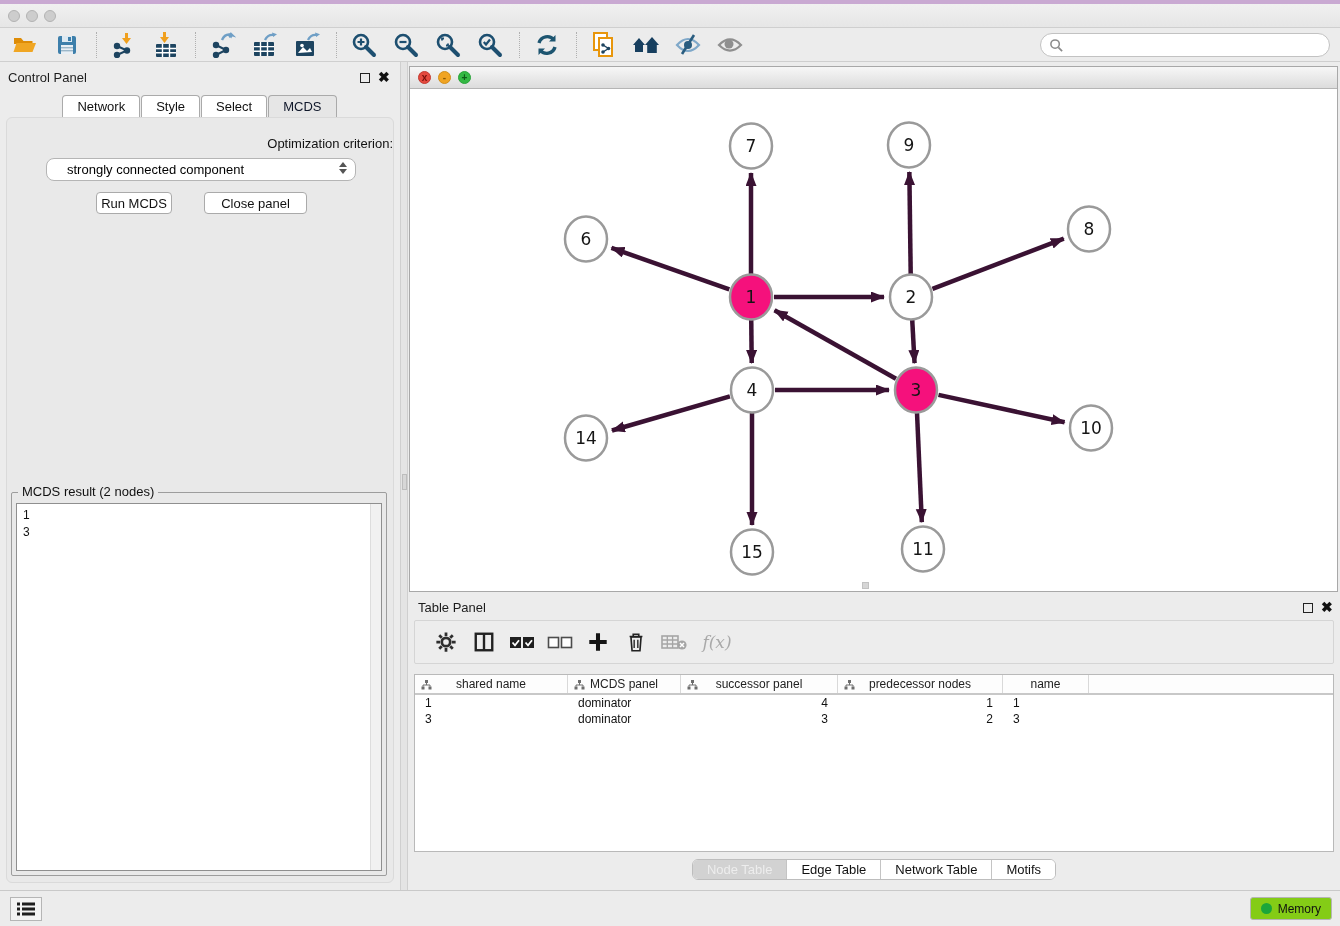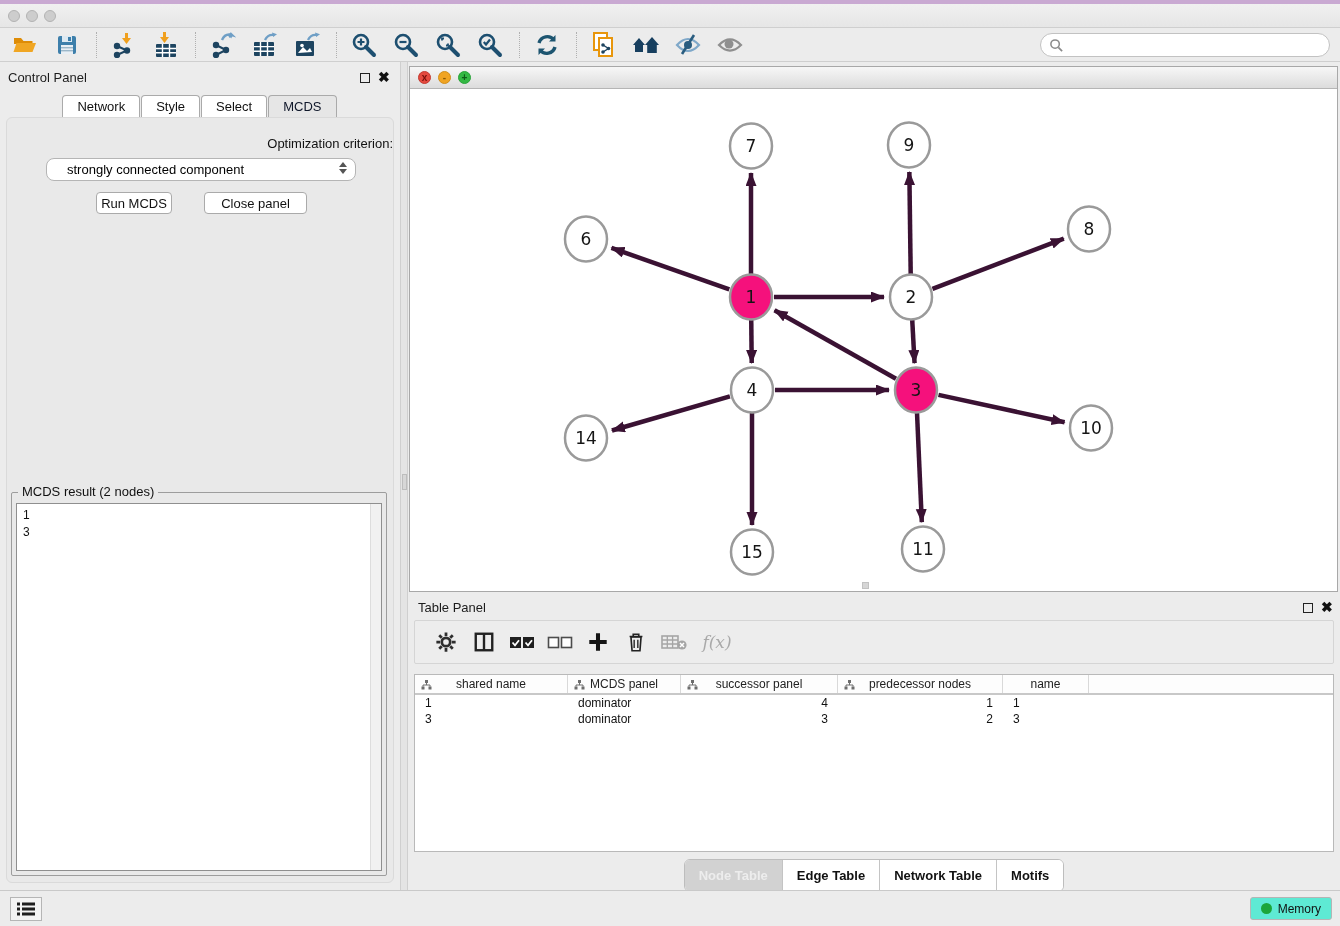--- a/index.html
+++ b/index.html
@@ -68,28 +68,28 @@
   .tp-table { position:absolute; left:6px; top:79px; width:920px; height:178px; background:#fff; border:1px solid #b9b9b9; }
   .thead { display:flex; height:20px; border-bottom:2px solid #c8c8c8; background:#fdfdfd; }
   .th { position:relative; font-size:12px; color:#222; display:flex; align-items:center; justify-content:center; border-right:1px solid #d9d9d9; }
   .th svg { position:absolute; left:6px; top:5px; }
   .tr { display:flex; height:16px; font-size:12px; color:#111; }
   .td { padding:1px 10px 0 10px; overflow:hidden; white-space:nowrap; }
   .td.num { text-align:right; }
   .c0{width:153px;} .c1{width:113px;} .c2{width:157px;} .c3{width:165px;} .c4{width:86px;}
   .tp-tabs { position:absolute; left:0; top:264px; width:100%; display:flex; justify-content:center; }
   .btab-group { display:flex; border:1px solid #bdbdbd; border-radius:6px; overflow:hidden; background:#fff; }
-  .btab { font-size:13px; padding:8px 14px; color:#111; background:#fff; border-right:1px solid #c4c4c4;font-weight:bold; }
+  .btab { font-size:13px; padding:2px 14px; color:#111; background:#fff; border-right:1px solid #c4c4c4; }
   .btab:last-child { border-right:none; }
   .btab.selected { background:#d2d2d2; color:#ededed; }
 
   
   .statusbar { position:absolute; left:0; top:890px; width:100%; height:36px; background:#ececec; border-top:1px solid #c9c9c9; }
   .list-btn { position:absolute; left:10px; top:6px; width:32px; height:24px; background:#f4f4f4; border:1px solid #b5b5b5; display:flex; align-items:center; justify-content:center; }
-  .memory-btn { position:absolute; right:8px; top:6px; height:23px; background:#5eead4; border:1px solid #b5b5b5; border-radius:3px; display:flex; align-items:center; padding:0 10px; font-size:12px; color:#111; }
+  .memory-btn { position:absolute; right:8px; top:6px; height:23px; background:#84cc16; border:1px solid #b5b5b5; border-radius:3px; display:flex; align-items:center; padding:0 10px; font-size:12px; color:#111; }
   .memory-dot { width:11px; height:11px; border-radius:50%; margin-right:6px; }
 </style>
 </head>
 <body>
 
 <div class="app">
 
   <div class="top-strip"></div>
 
   <div class="titlebar">

